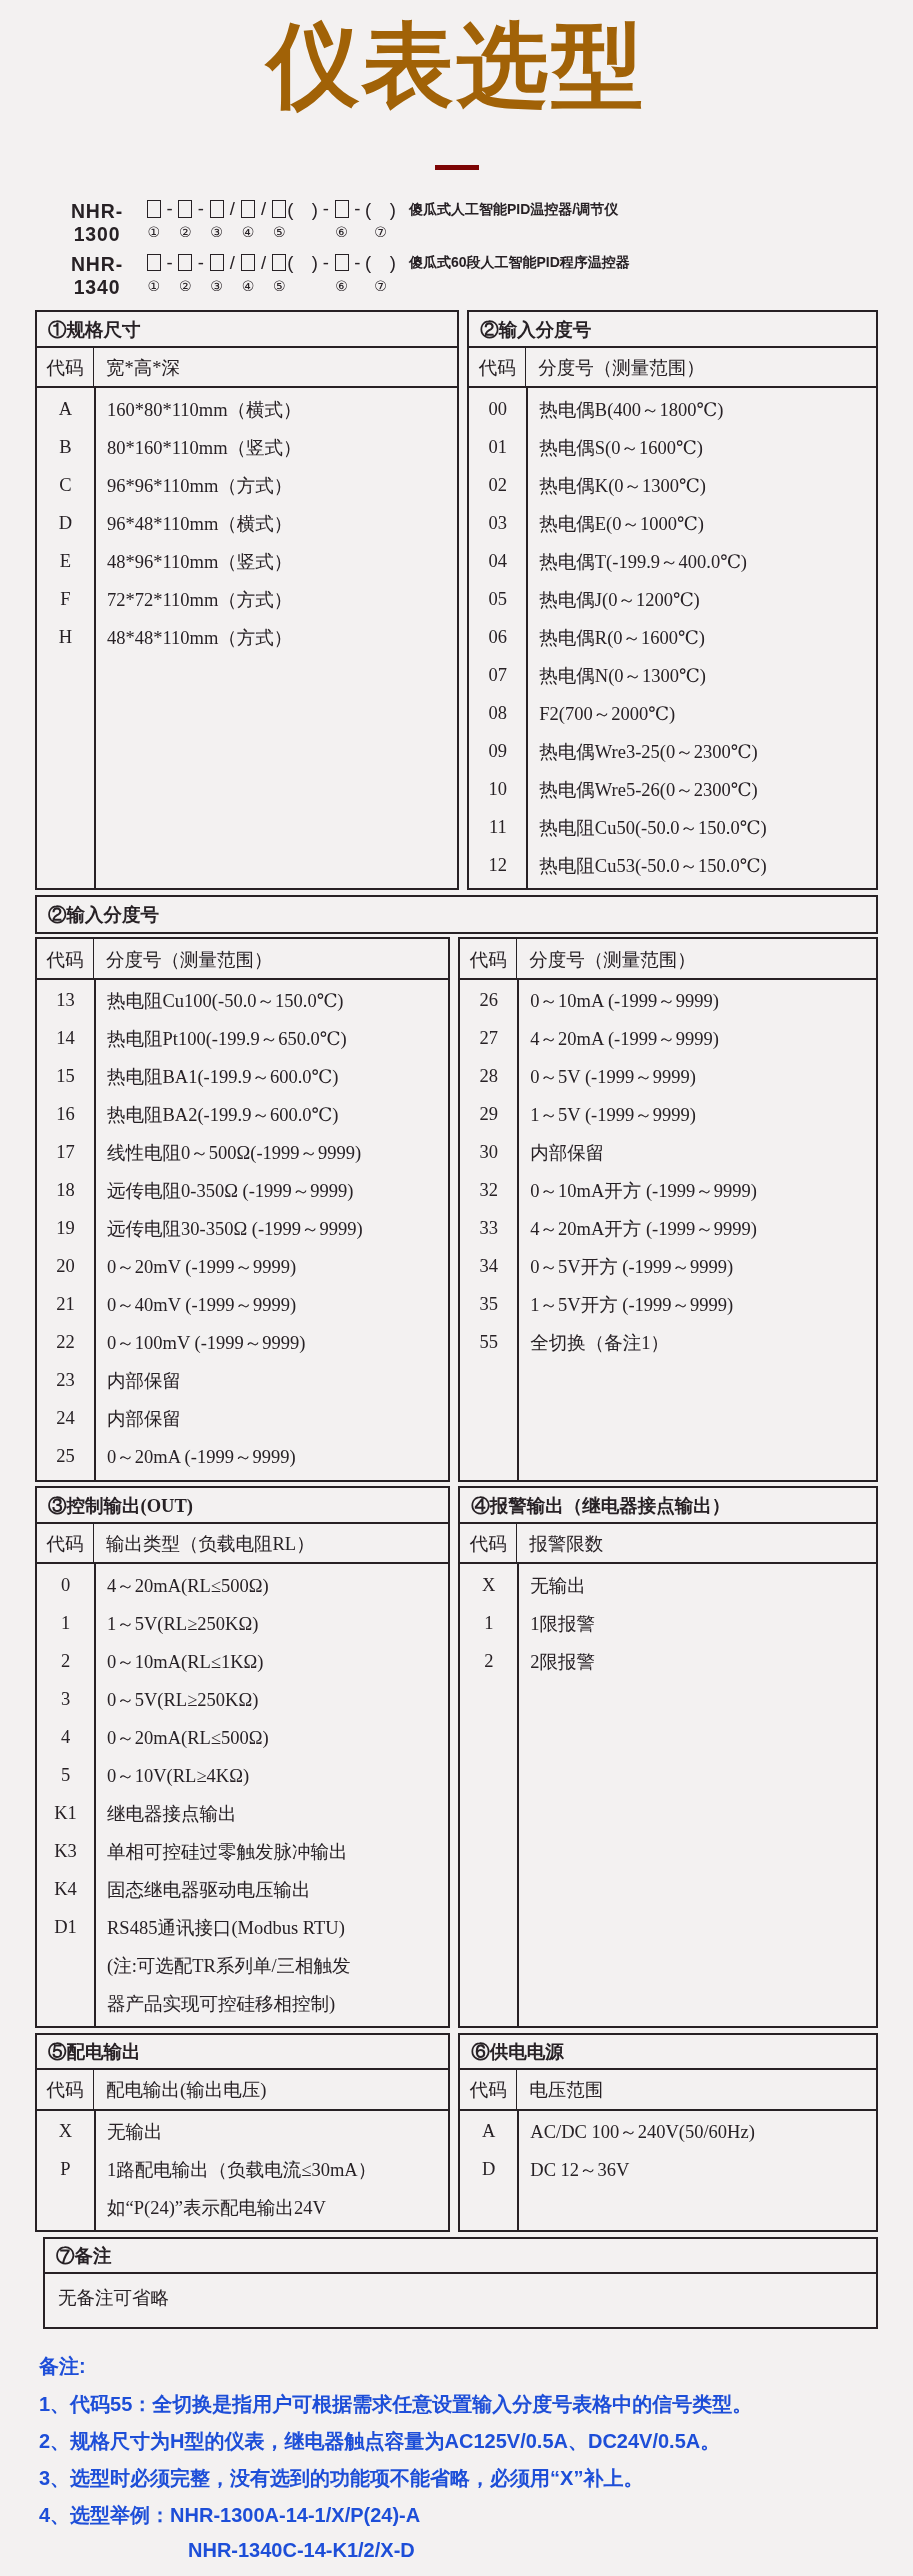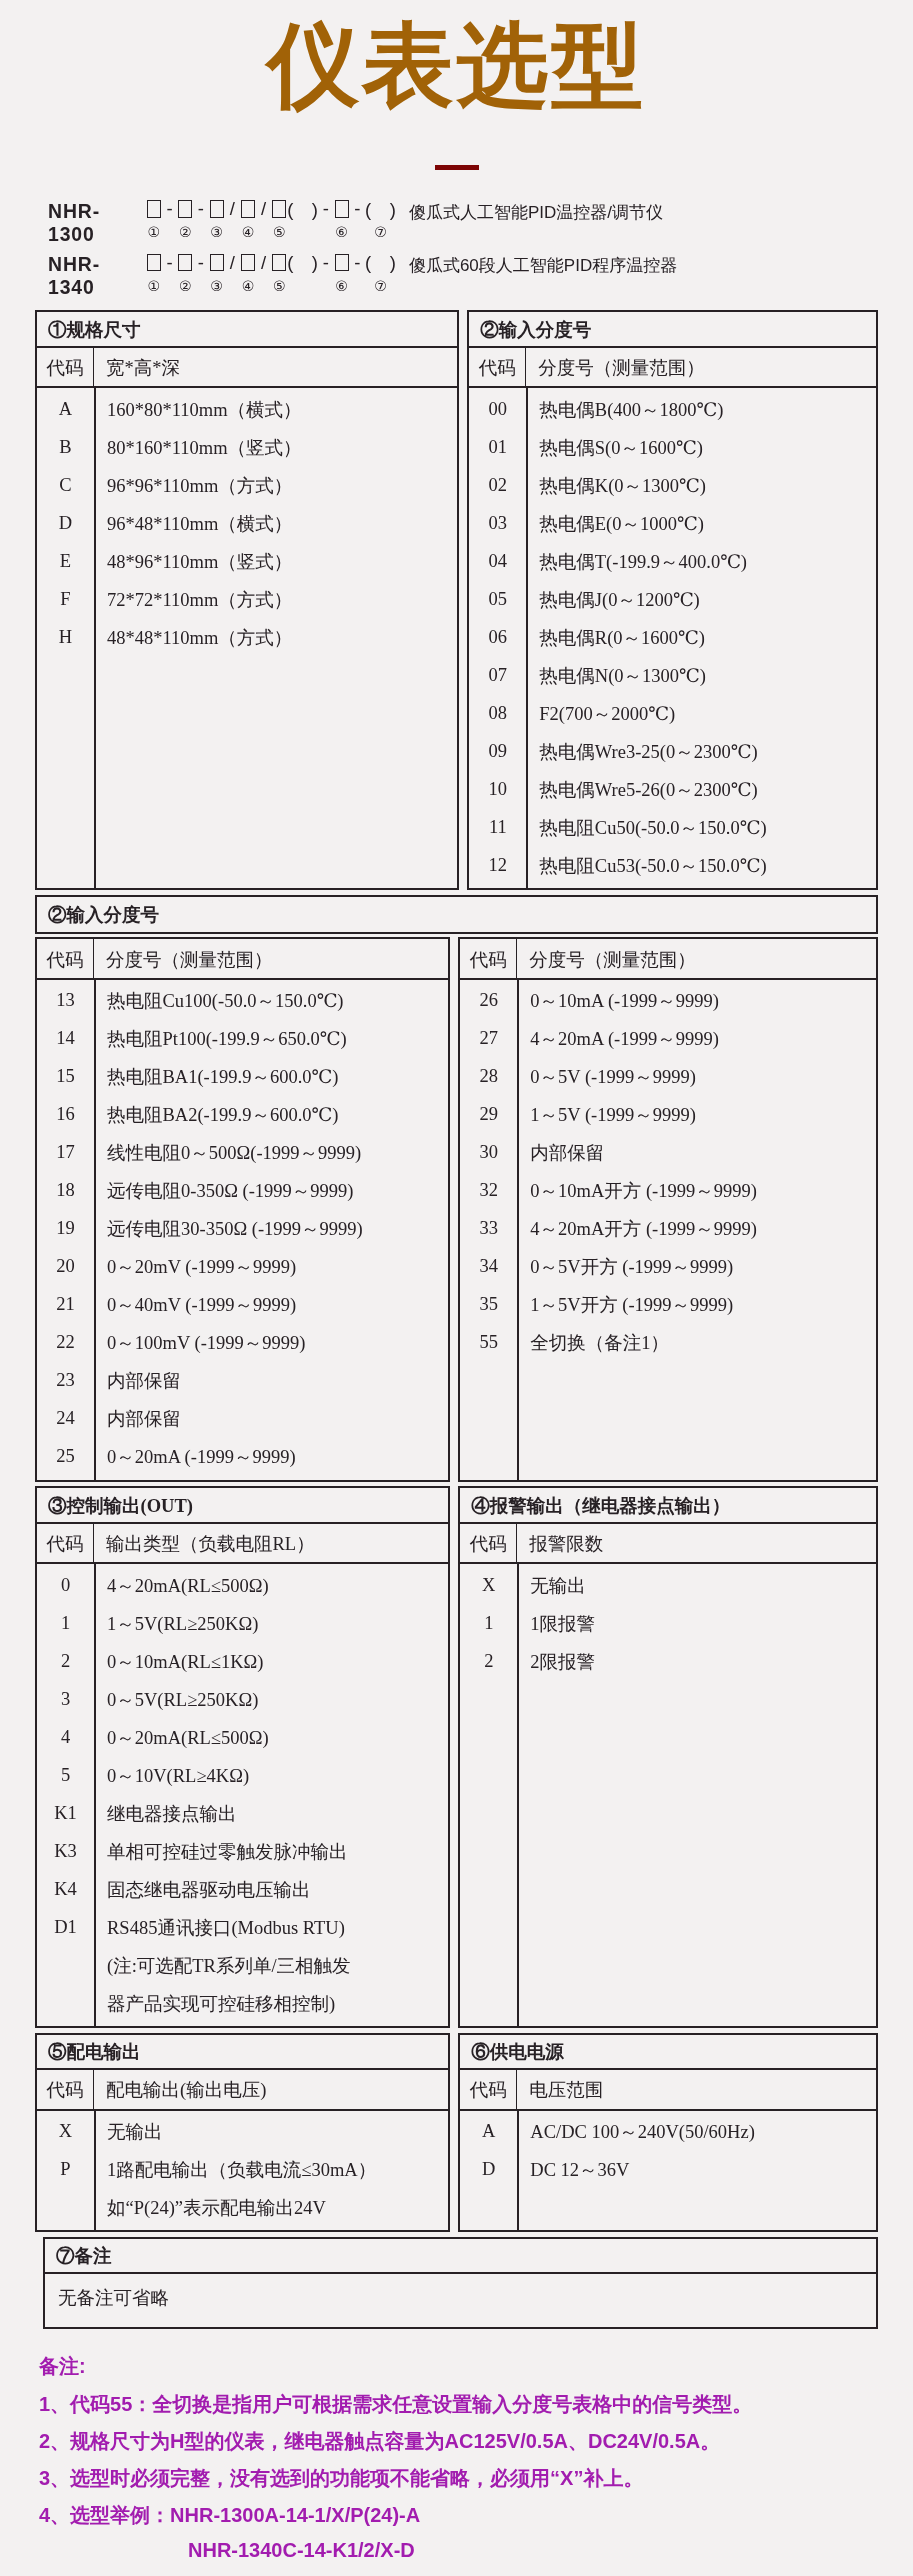--- a/index.html
+++ b/index.html
@@ -21,28 +21,28 @@
     padding-top: 3.7px;
     color: #a16207;
   }
   .title-dash {
     width: 44px; height: 5.5px;
     background: #7d0505;
     margin: 37px auto 26px auto;
   }
   
   .models { margin: 0 0 11px 48px; font-family: "Liberation Sans", "DejaVu Sans", sans-serif; }
-  .model { display: flex; align-items: flex-start; margin-bottom: 3.7px; }
+  .model { display: flex; align-items: flex-start; margin-bottom: 3.7px; text-align: center; }
   .mname { font-size: 19.4px; font-weight: 600; width: 98px; padding-top: 3.7px; letter-spacing: 0.9px; }
   .mpattern { display: flex; align-items: flex-start; }
   .munit { display: inline-flex; flex-direction: column; align-items: center; min-width: 15.7px; }
   .msym { height: 26px; display: flex; align-items: center; font-size: 18.5px; }
   .mbox { display: inline-block; width: 14px; height: 17.5px; border: 1.8px solid #272125; background: transparent; }
   .mnum { font-size: 14px; height: 20px; line-height: 20px; color: #272125; }
-  .mdesc { font-size: 17px; padding-top: 4.6px; margin-left: 13px; font-weight: 400; white-space: nowrap; }
+  .mdesc { font-size: 14px; padding-top: 4.6px; margin-left: 13px; font-weight: 700; white-space: nowrap; }
   
   .band { display: flex; align-items: stretch; margin: 0 35px 4.6px 35px; }
   .band-title {
     margin: 0 35px 3.7px 35px;
     border: 2.8px solid #272125;
     font-size: 18.5px; font-weight: bold;
     padding: 5.5px 9.2px 4.6px 11px;
     background: #f3f1f1;
   }
   .tbl { border: 2.8px solid #272125; display: flex; flex-direction: column; background: #f3f1f1; }
@@ -65,21 +65,21 @@
     width: 1.8px; background: #272125;
   }
   .trow { display: flex; align-items: center; min-height: 38px; font-size: 18.5px; }
   .trow .tcode { flex: 0 0 57px; text-align: center; }
   .trow .tdesc { flex: 1; padding-left: 13px; white-space: nowrap; }
   .note-body { font-size: 18.5px; padding: 11px 11px 16.6px 13px; }
   
   .notes {
     margin: 24px 55px 0 39px;
     font-family: "Liberation Sans", "DejaVu Sans", sans-serif;
-    font-weight: bold; font-size: 20px; color: #a21caf;
+    font-weight: bold; font-size: 20px; color: #1d4ed8;
   }
   .nlabel { margin-bottom: 11px; }
   .nitem { margin-bottom: 10px; }
   .nexample2 { margin-left: 149px; }
 </style>
 </head>
 <body>
 
 <div class="page">
 

